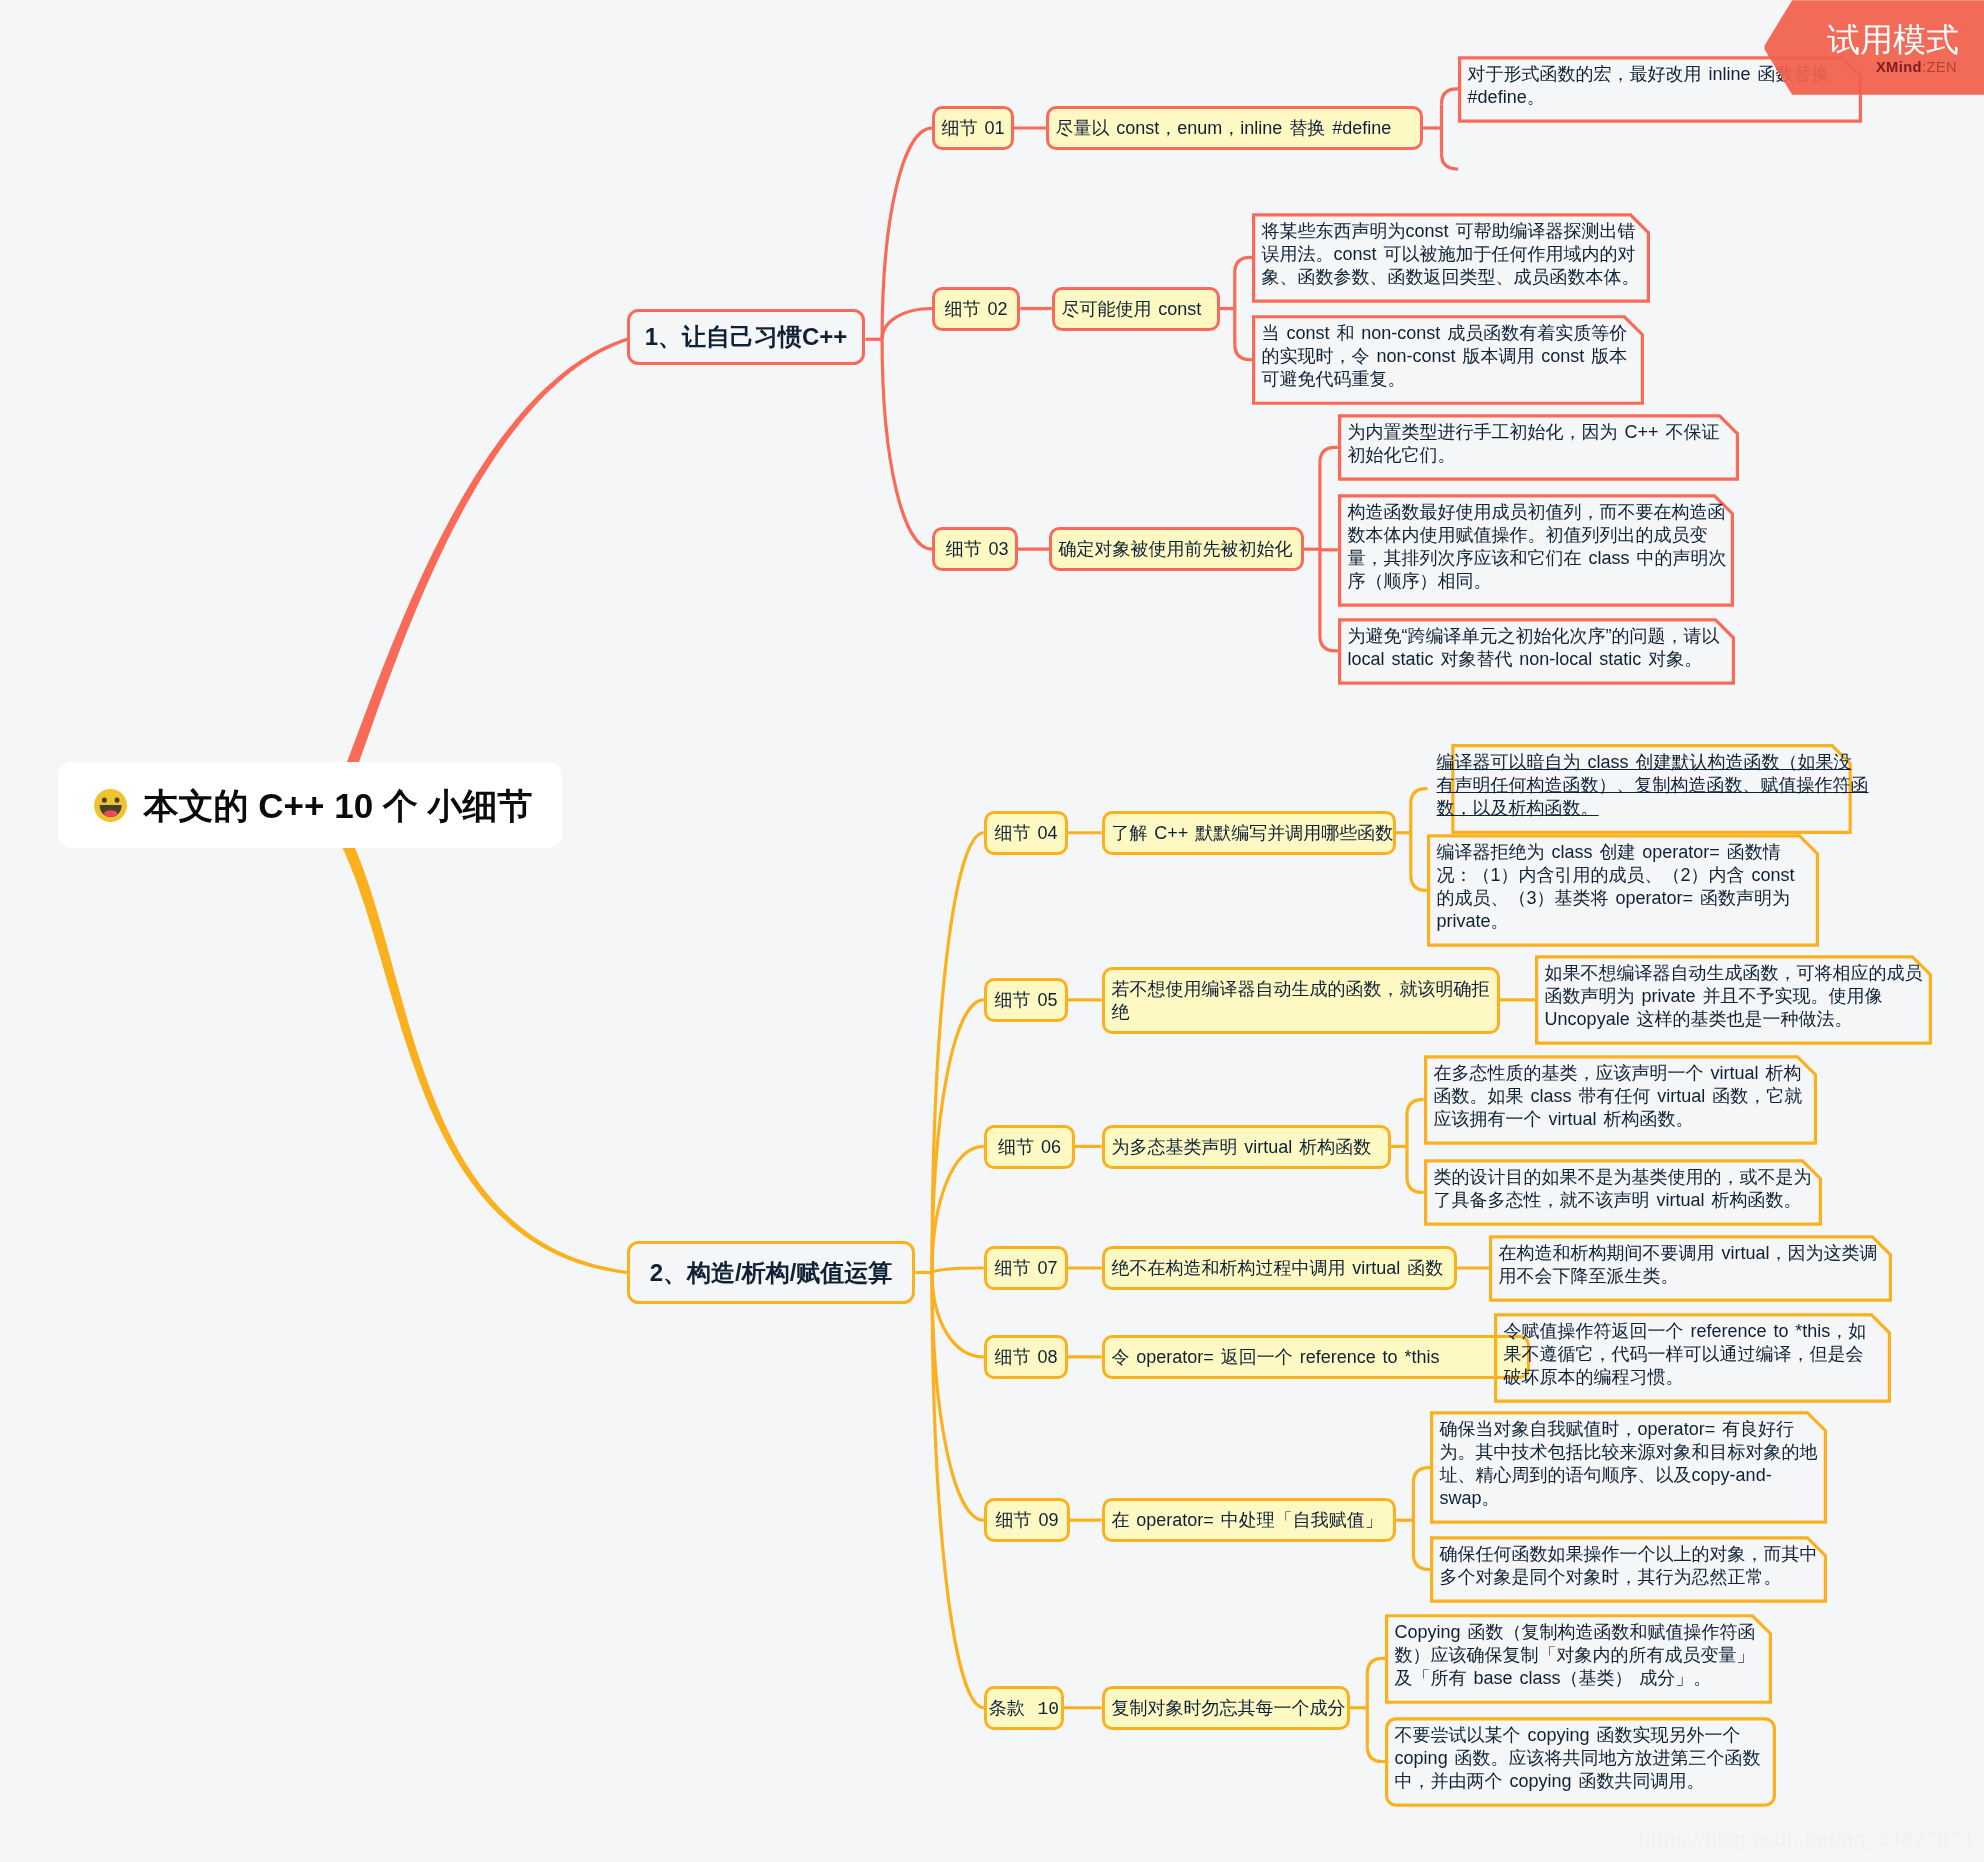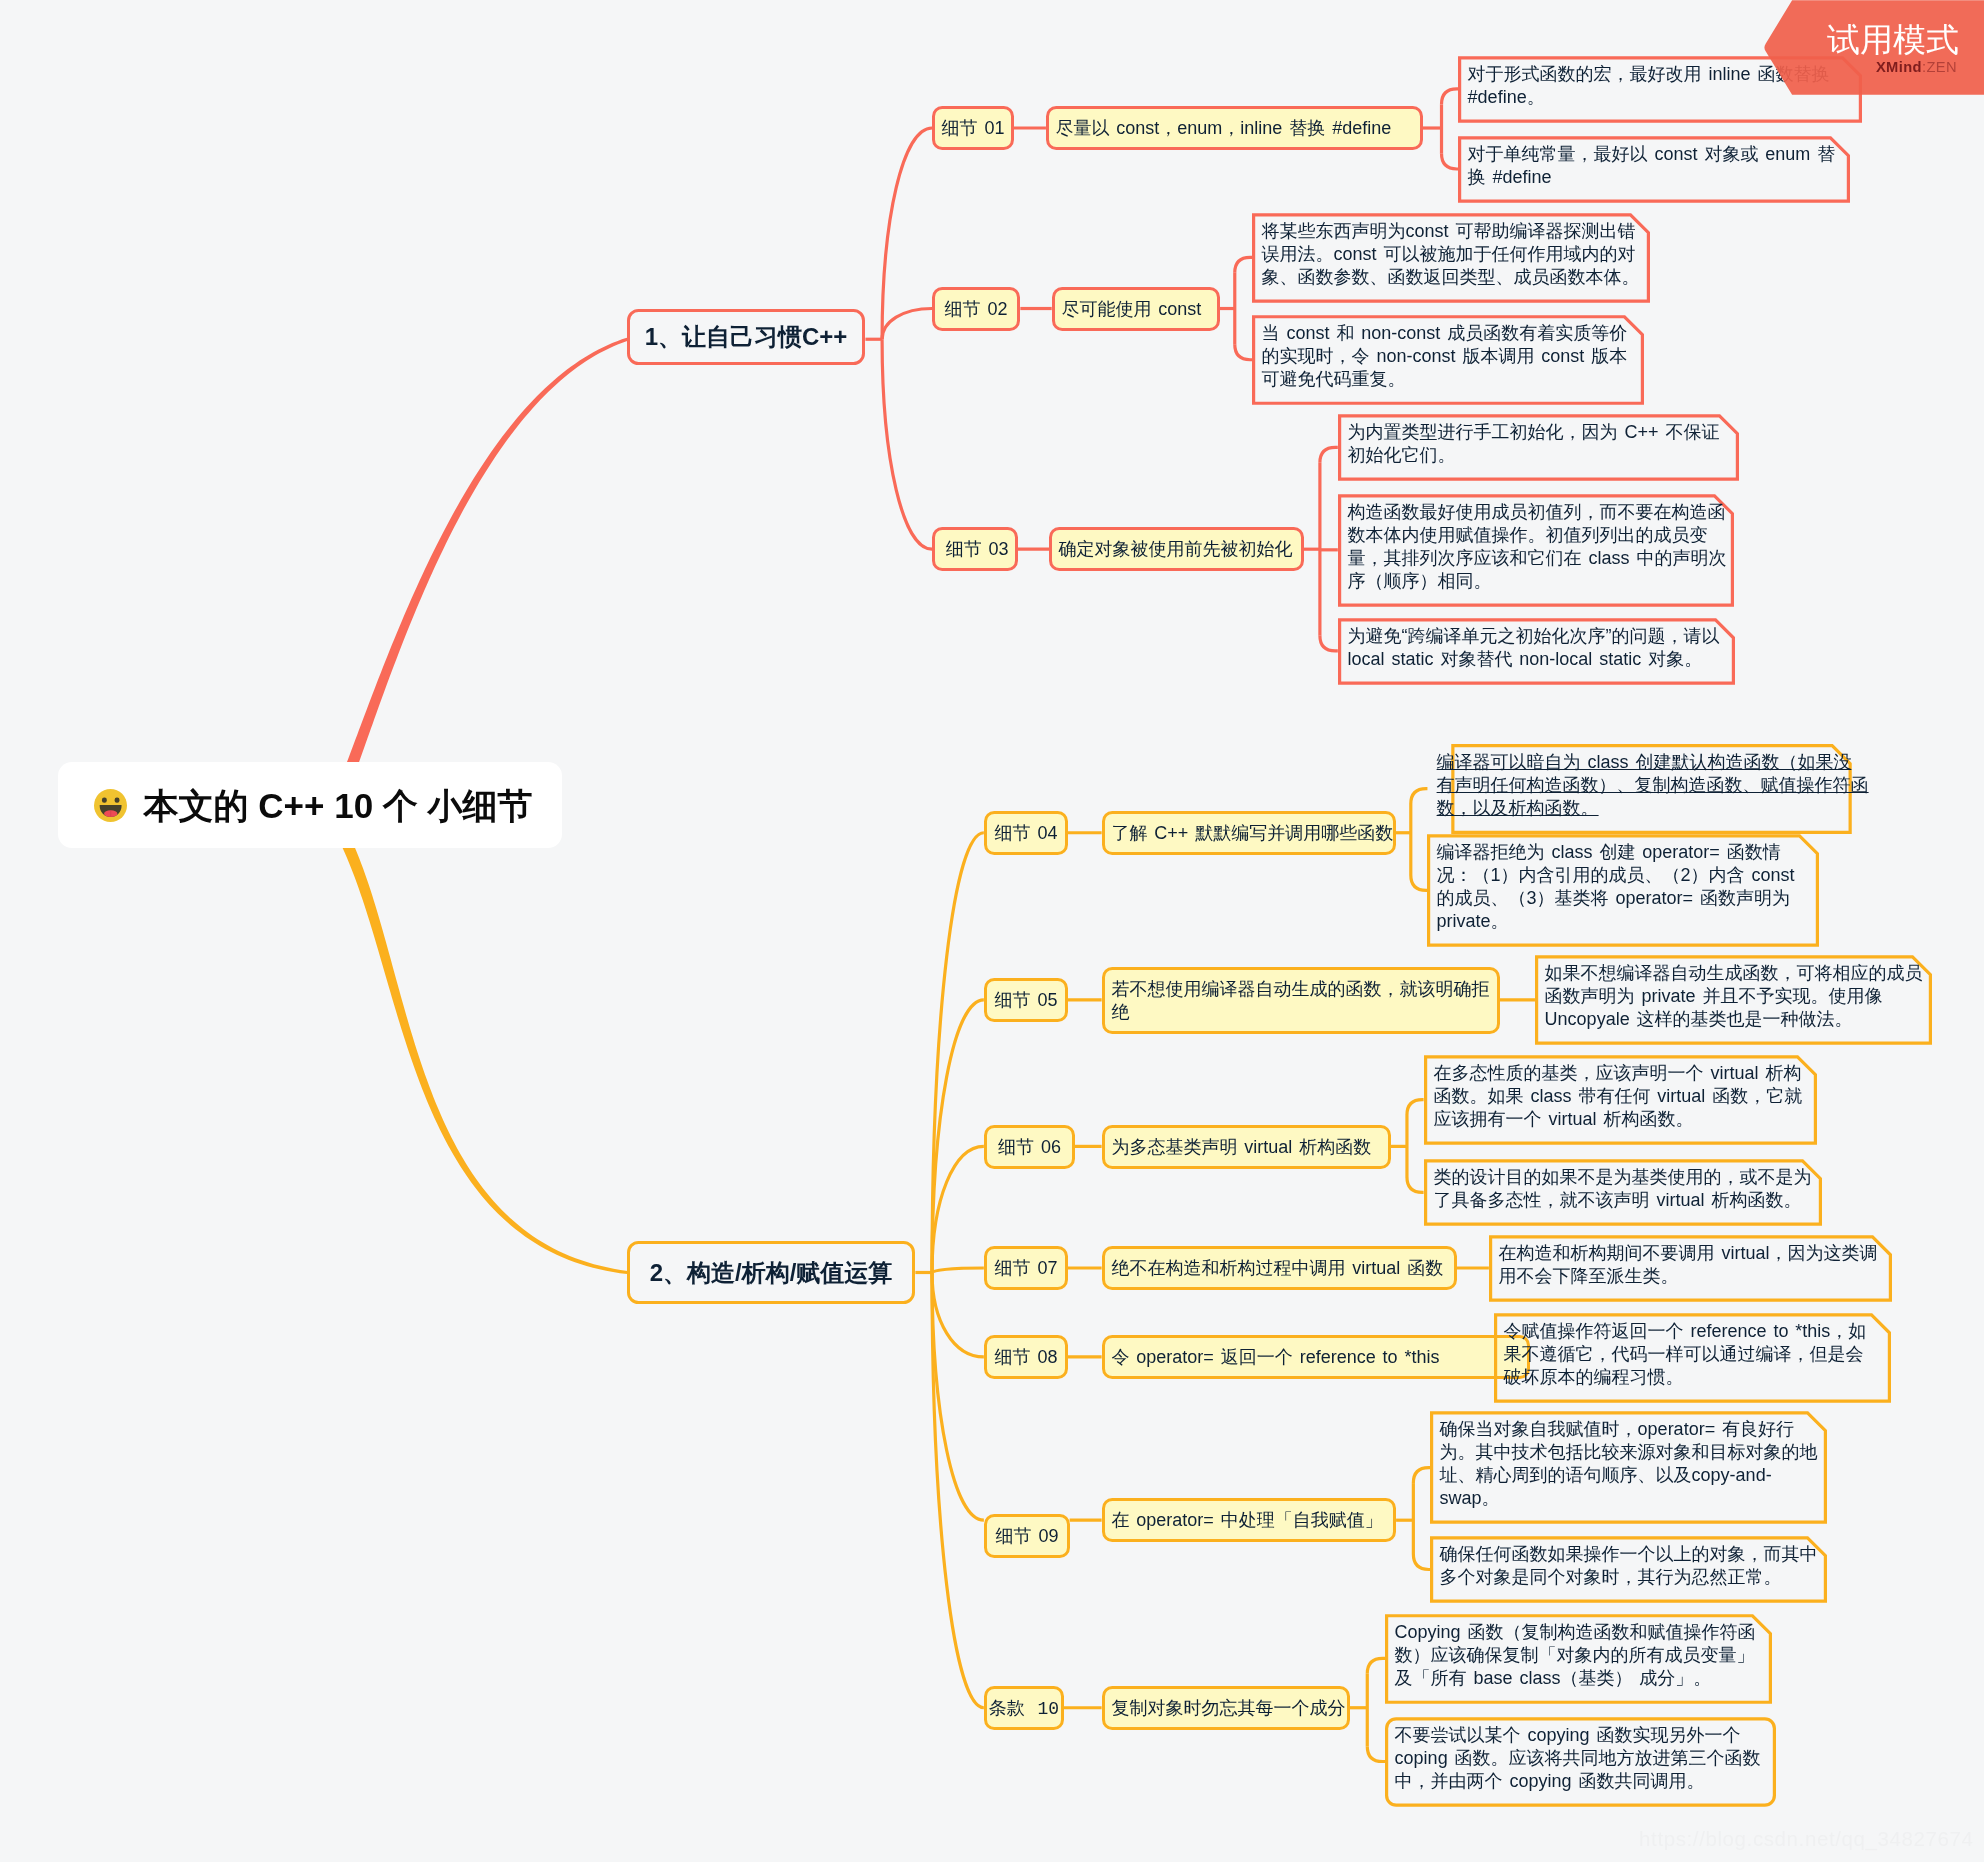--- a/index.html
+++ b/index.html
@@ -166,43 +166,37 @@
     </div>
 <div class="nd pill" style="left:1102px;top:1246px;width:355px;height:44px;border-color:#FBB01E;">
       <span>绝不在构造和析构过程中调用 virtual 函数</span>
     </div>
 <div class="nd pill" style="left:984px;top:1335px;width:84px;height:44px;border-color:#FBB01E;justify-content:center;">
       <span>细节 08</span>
     </div>
 <div class="nd pill" style="left:1102px;top:1335px;width:428px;height:44px;border-color:#FBB01E;">
       <span>令 operator= 返回一个 reference to *this</span>
     </div>
-<div class="nd pill" style="left:984px;top:1498px;width:86px;height:44px;border-color:#FBB01E;justify-content:center;margin-top:16px;">
+<div class="nd pill" style="left:984px;top:1498px;width:86px;height:44px;border-color:#FBB01E;justify-content:center;">
       <span>细节 09</span>
     </div>
 <div class="nd pill" style="left:1102px;top:1498px;width:294px;height:44px;border-color:#FBB01E;">
       <span>在 operator= 中处理「自我赋值」</span>
     </div>
 <div class="nd pill" style="left:984px;top:1686px;width:80px;height:44px;border-color:#FBB01E;justify-content:center;font-family:Liberation Mono, monospace;">
       <span>条款 10</span>
     </div>
 <div class="nd pill" style="left:1102px;top:1686px;width:248px;height:44px;border-color:#FBB01E;">
       <span>复制对象时勿忘其每一个成分</span>
     </div>
 <div class="nd note" style="left:1458px;top:56px;width:404px;height:67px;--pr:7px;">
       <svg class="nsvg" viewBox="0 0 631 104">
         <path d="M2.5 2.5 H600.5 L628.5 30.5 V101.5 H2.5 Z" fill="none" stroke="#F96A58" stroke-width="5"></path>
       </svg>
       <span class="ntx">对于形式函数的宏，最好改用 inline 函数替换 #define。</span>
-    </div>
-<div class="nd note" style="left:1458px;top:136px;width:392px;height:67px;--pr:7px;">
-      <svg class="nsvg" viewBox="0 0 612 104">
-        <path d="M2.5 2.5 H581.5 L609.5 30.5 V101.5 H2.5 Z" fill="none" stroke="#F96A58" stroke-width="5"></path>
-      </svg>
-      <span class="ntx">对于单纯常量，最好以 const 对象或 enum 替换 #define</span>
     </div>
 <div class="nd note" style="left:1252px;top:213px;width:398px;height:90px;--pr:7px;">
       <svg class="nsvg" viewBox="0 0 622 140">
         <path d="M2.5 2.5 H591.5 L619.5 30.5 V137.5 H2.5 Z" fill="none" stroke="#F96A58" stroke-width="5"></path>
       </svg>
       <span class="ntx">将某些东西声明为const 可帮助编译器探测出错误用法。const 可以被施加于任何作用域内的对象、函数参数、函数返回类型、成员函数本体。</span>
     </div>
 <div class="nd note" style="left:1252px;top:315px;width:392px;height:90px;--pr:7px;">
       <svg class="nsvg" viewBox="0 0 612 140">
         <path d="M2.5 2.5 H581.5 L609.5 30.5 V137.5 H2.5 Z" fill="none" stroke="#F96A58" stroke-width="5"></path>

